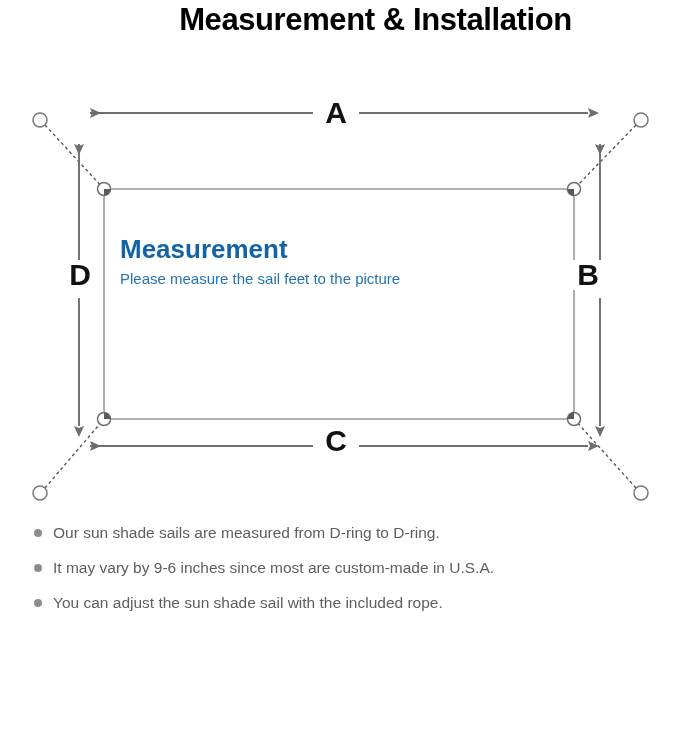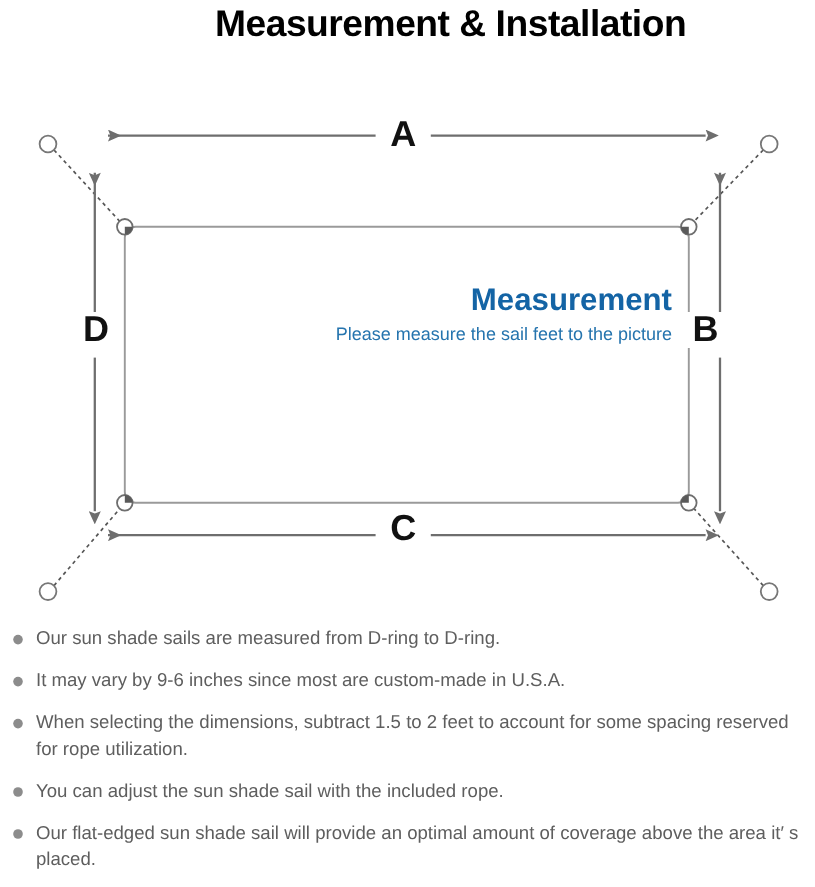--- a/index.html
+++ b/index.html
@@ -61,21 +61,21 @@
   .dim-a { left: 313px; top: 50px; width: 46px; }
   .dim-c { left: 313px; top: 378px; width: 46px; }
   .dim-d { left: 62px;  top: 212px; width: 36px; }
   .dim-b { left: 570px; top: 212px; width: 36px; }
 
   .center-block {
     position: absolute;
     left: 120px;
     top: 185px;
     width: 440px;
-    text-align: right;
+    text-align: left;
   }
   .center-title {
     font-family: "Liberation Sans", sans-serif;
     font-weight: bold;
     font-size: 26px;
     color: #1464a5;
     line-height: 32px;
     white-space: nowrap;
   }
   .center-sub {
@@ -95,20 +95,21 @@
   }
   .note {
     position: relative;
     padding-left: 30px;
     padding-right: 6px;
     margin-bottom: 13px;
     font-family: "Liberation Sans", sans-serif;
     font-size: 15.5px;
     line-height: 22px;
     color: #5e5e5e;
+    margin-left: 23px;
   }
   .note .bullet {
     position: absolute;
     left: 11px;
     top: 7px;
     width: 8px;
     height: 8px;
     border-radius: 50%;
     background: #8c8c8c;
   }
@@ -197,25 +198,17 @@
     <div class="note">
       <span class="bullet"></span>
       <span>Our sun shade sails are measured from D-ring to D-ring.</span>
     </div>
     <div class="note">
       <span class="bullet"></span>
       <span>It may vary by 9-6 inches since most are custom-made in U.S.A.</span>
     </div>
     <div class="note">
       <span class="bullet"></span>
-      <span>When selecting the dimensions, subtract 1.5 to 2 feet to account for some spacing reserved for rope utilization.</span>
-    </div>
-    <div class="note">
-      <span class="bullet"></span>
       <span>You can adjust the sun shade sail with the included rope.</span>
     </div>
-    <div class="note">
-      <span class="bullet"></span>
-      <span>Our flat-edged sun shade sail will provide an optimal amount of coverage above the area it′ s placed.</span>
-    </div>
   </div>
 
 </div>
 
 </body></html>

